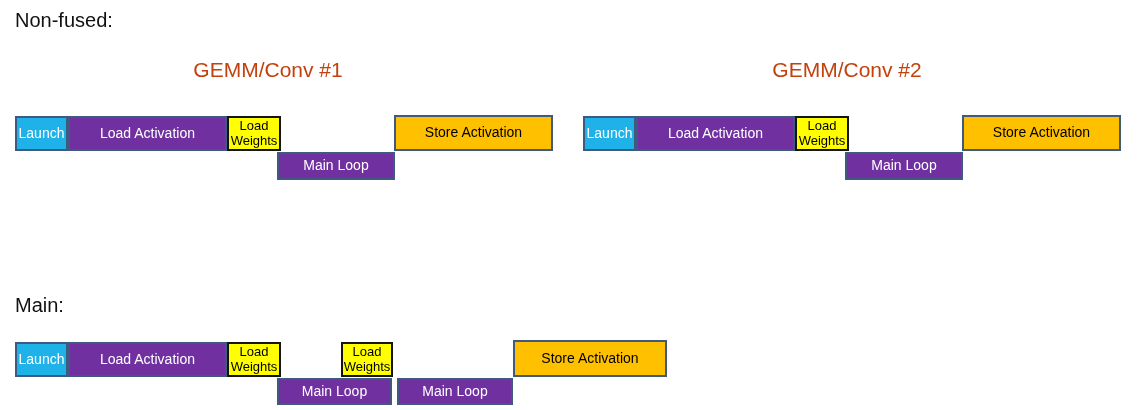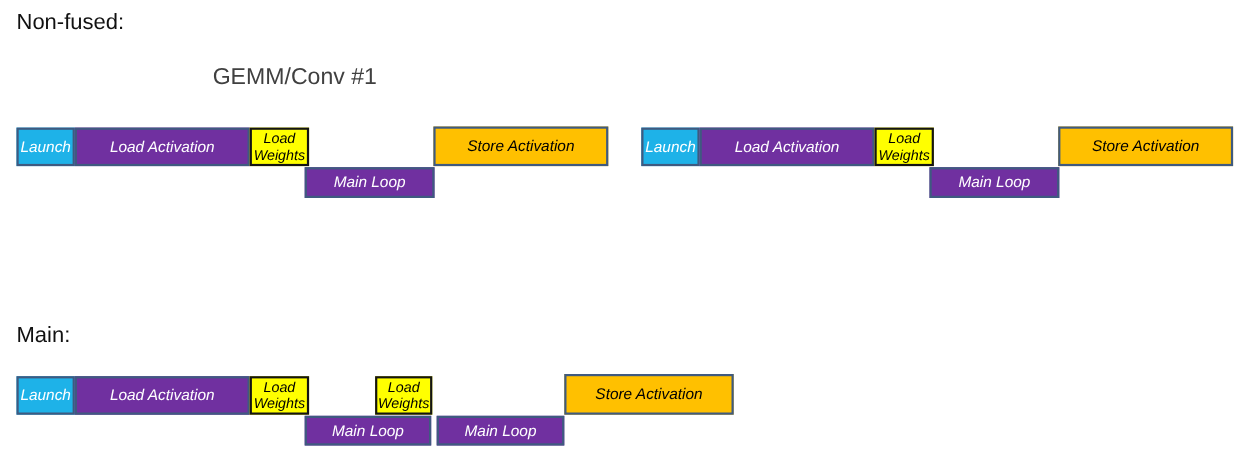--- a/index.html
+++ b/index.html
@@ -18,49 +18,50 @@
   .section-label {
     position: absolute;
     color: #111111;
     font-size: 20px;
     white-space: nowrap;
   }
   .section-label.nonfused { left: 15px; top: 9px; }
   .section-label.fused   { left: 15px; top: 294px; }
   .group-title {
     position: absolute;
-    color: #404040;
+    color: #c2410c;
     font-size: 21px;
     white-space: nowrap;
     transform: translateX(-50%);
   }
   .group-title.t1 { left: 268px; top: 58px; }
   .group-title.t2 { left: 847px; top: 58px; }
   .block {
     position: absolute;
     box-sizing: border-box;
     border: 2px solid #3f5a80;
     display: flex;
     align-items: center;
     justify-content: center;
     text-align: center;
     line-height: 1.12;
     white-space: normal;
     overflow: hidden;
   }
-  .block span { display: block; width: 100%; font-style: italic; }
+  .block span { display: block; width: 100%; }
 </style>
 </head>
 <body>
 
 <div class="canvas">
   <div class="section-label nonfused">Non-fused:</div>
 
   <div class="group-title t1">GEMM/Conv #1</div>
 
+  <div class="group-title t2">GEMM/Conv #2</div>
 
   <div class="section-label fused">Main:</div>
 
   <div>
       <div class="block" style="left: 15px; top: 116px; width: 53px; height: 35px; background: rgb(30, 178, 232); border-color: rgb(63, 90, 128); color: rgb(255, 255, 255); font-size: 14px; z-index: 2;">
         <span>Launch</span>
       </div>
       <div class="block" style="left: 68px; top: 116px; width: 159px; height: 35px; background: rgb(112, 48, 160); border-color: rgb(63, 90, 128); color: rgb(255, 255, 255); font-size: 14px; z-index: 2;">
         <span>Load Activation</span>
       </div>

